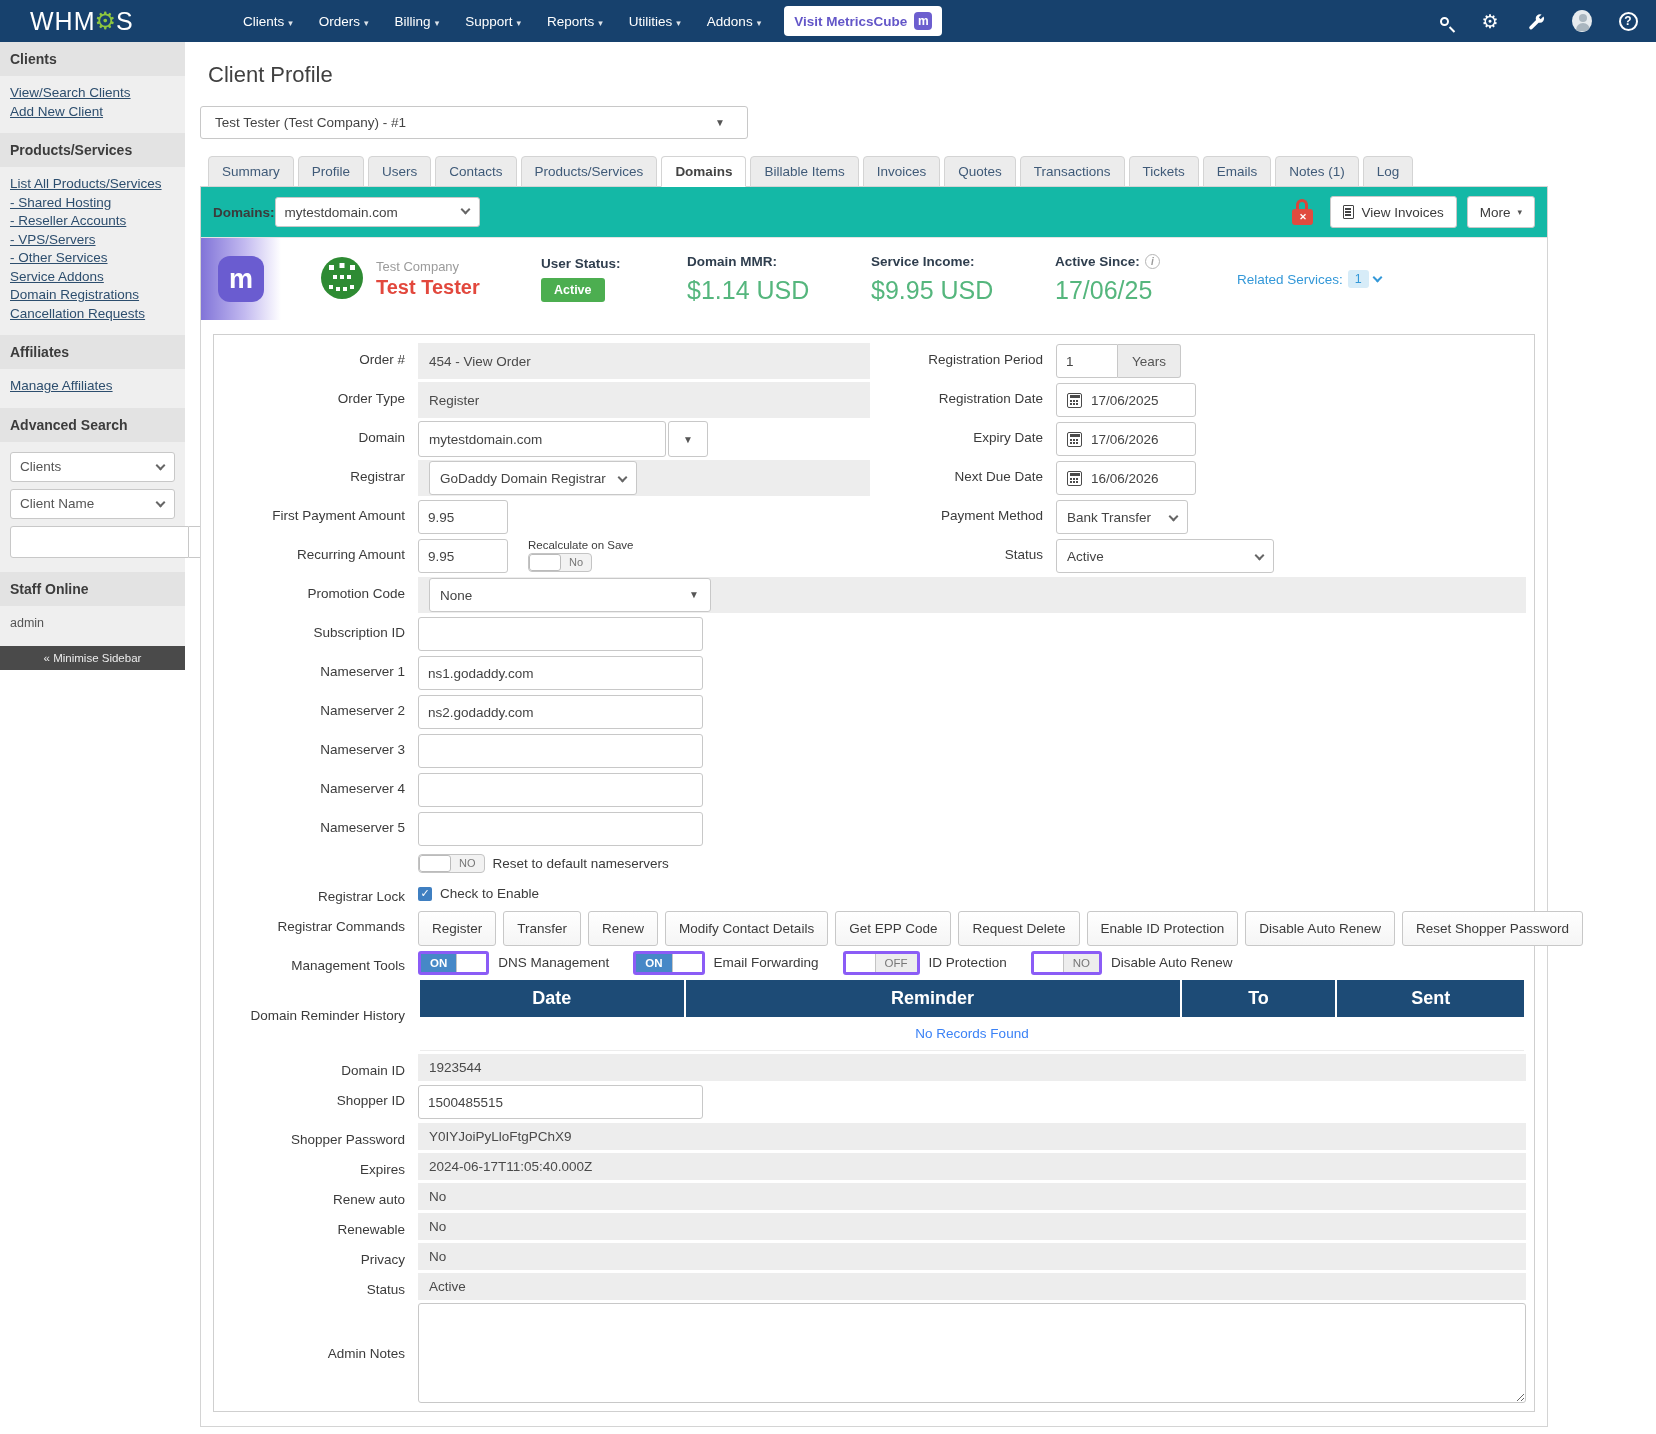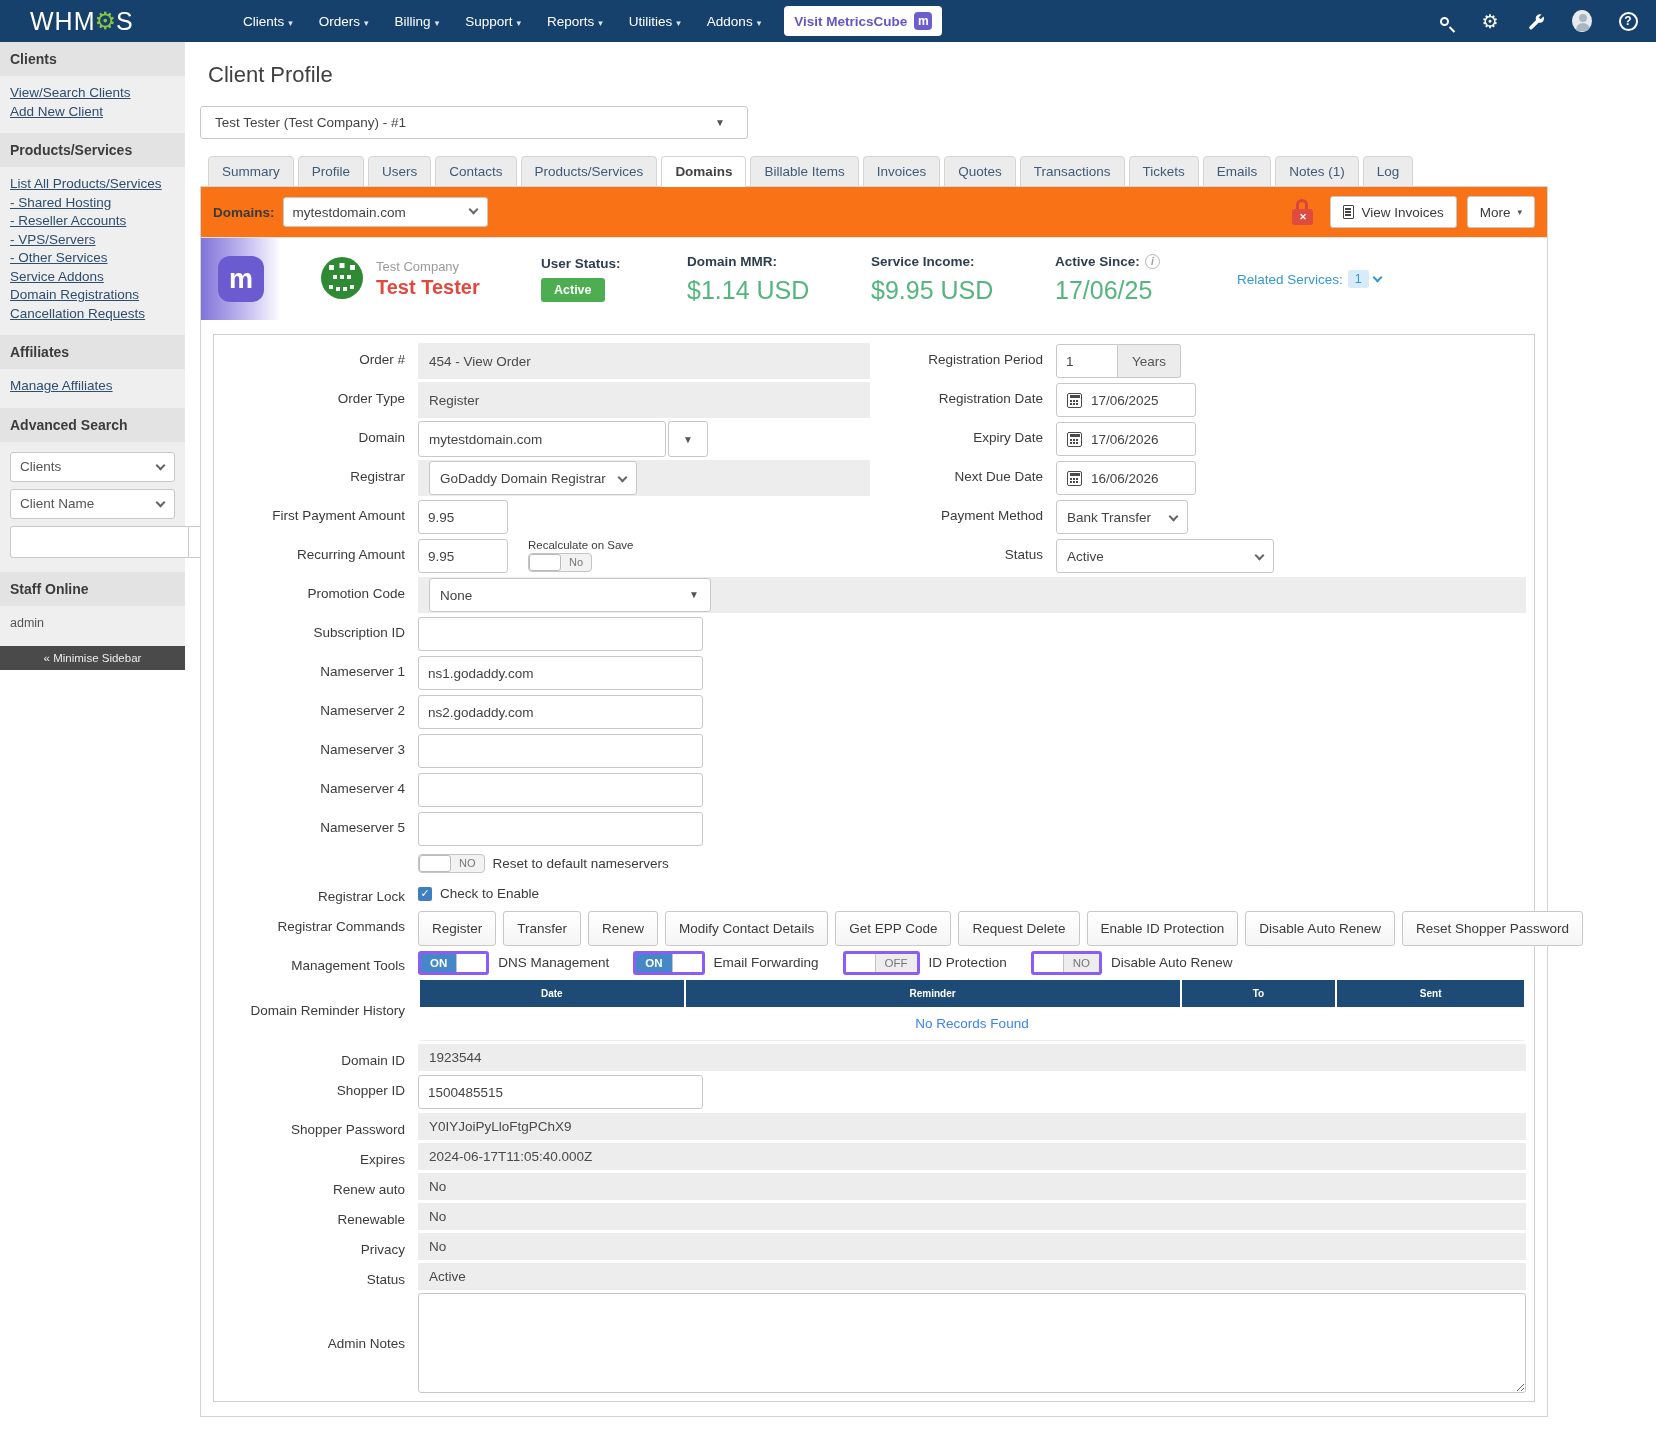--- a/index.html
+++ b/index.html
@@ -47,21 +47,21 @@
   .client-sel .caret { position:absolute; right:22px; font-size:10px; color:#555; }
 
   
   .tabs { display:flex; border-bottom:1px solid #d4d4d4; padding-left:8px; }
   .tab { padding:7px 13px; background:#ececec; border:1px solid #d4d4d4; border-radius:4px 4px 0 0; margin-right:4px; margin-bottom:-1px; color:#3f5a78; cursor:pointer; white-space:nowrap; }
   .tab.active { background:#fff; border-bottom-color:#fff; color:#444; font-weight:bold; }
 
   .tab-content { border:1px solid #d4d4d4; border-top:none; background:#fff; }
 
   
-  .dtoolbar { display:flex; align-items:center; gap:8px; background:#f97316; border-bottom:1px solid #e3e3e3; padding:9px 12px; }
+  .dtoolbar { display:flex; align-items:center; background:#14b8a6; border-bottom:1px solid #e3e3e3; padding:9px 12px; }
   .dtoolbar .lbl { font-weight:bold; color:#3b3b3b; }
   .tsel { width:205px; height:30px; border:1px solid #c8c8c8; border-radius:3px; background:#fff; display:flex; align-items:center; padding:0 24px 0 9px; position:relative; cursor:pointer; color:#444; }
   .tsel .chev { top:8px; }
   .t-right { margin-left:auto; display:flex; align-items:center; gap:10px; }
   .lockbtn { position:relative; width:22px; height:26px; cursor:pointer; margin-right:6px; }
   .lockbtn .shackle { position:absolute; left:4px; top:0; width:12px; height:10px; border:3px solid #d9453a; border-bottom:none; border-radius:7px 7px 0 0; }
   .lockbtn .body { position:absolute; bottom:0; width:21px; height:16px; background:#e04b3f; border-radius:3px; color:#fff; font-size:9px; font-weight:bold; display:flex; align-items:center; justify-content:center; }
   .tbtn { height:32px; border:1px solid #c8c8c8; border-radius:3px; background:#fff; padding:0 12px; display:flex; align-items:center; gap:7px; color:#3b3b3b; cursor:pointer; }
   .doc-ic { width:11px; height:14px; border:1.5px solid #444; border-radius:1px; position:relative; }
   .doc-ic::before { content:""; position:absolute; left:1px; top:2px; width:6px; height:1.5px; background:#444; box-shadow:0 3px 0 #444, 0 6px 0 #444; }
@@ -120,21 +120,21 @@
   .cmds { display:flex; gap:7px; flex-wrap:nowrap; }
   .cmd { height:35px; padding:0 13px; border:1px solid #c8c8c8; border-radius:3px; background:linear-gradient(#ffffff,#f5f5f5); color:#3b3b3b; font-size:13.5px; display:inline-flex; align-items:center; cursor:pointer; white-space:nowrap; }
   .mt { display:inline-flex; height:24px; border:3px solid #8b5cf6; border-radius:3px; overflow:hidden; cursor:pointer; flex:none; }
   .mt .seg-on { background:#4688c7; color:#fff; font-weight:bold; font-size:11.5px; display:flex; align-items:center; padding:0 9px; }
   .mt .seg-knob { width:30px; background:#fff; }
   .mt .seg-knob.l { border-right:1px solid #c4c4c4; }
   .mt .seg-knob.r { border-left:1px solid #c4c4c4; }
   .mt .seg-off { padding:0 9px; color:#777; font-size:11.5px; display:flex; align-items:center; background:#ededed; }
   .mgroup { display:flex; align-items:center; gap:9px; margin-right:16px; }
   .rtable { width:100%; border-collapse:separate; border-spacing:2px 0; }
-  .rtable th { background:#1d4b76; color:#fff; font-size:10px; padding:8px 6px; text-align:center; }
+  .rtable th { background:#1d4b76; color:#fff; font-size:18px; padding:8px 6px; text-align:center; }
   .rtable td { background:#fff; text-align:center; color:#3b82f6; padding:9px; border-bottom:1px solid #ececec; }
   .notes-ta { width:100%; height:100px; border:1px solid #c8c8c8; border-radius:3px; resize:both; font-family:"Liberation Sans",sans-serif; font-size:13.5px; padding:6px; }
   .fr.center-lbl .fl { padding-top:0; display:flex; align-items:center; justify-content:flex-end; }
 
   .actions { text-align:center; padding:17px 0 22px; }
 </style>
 </head>
 <body>
 
 <div class="navbar">

